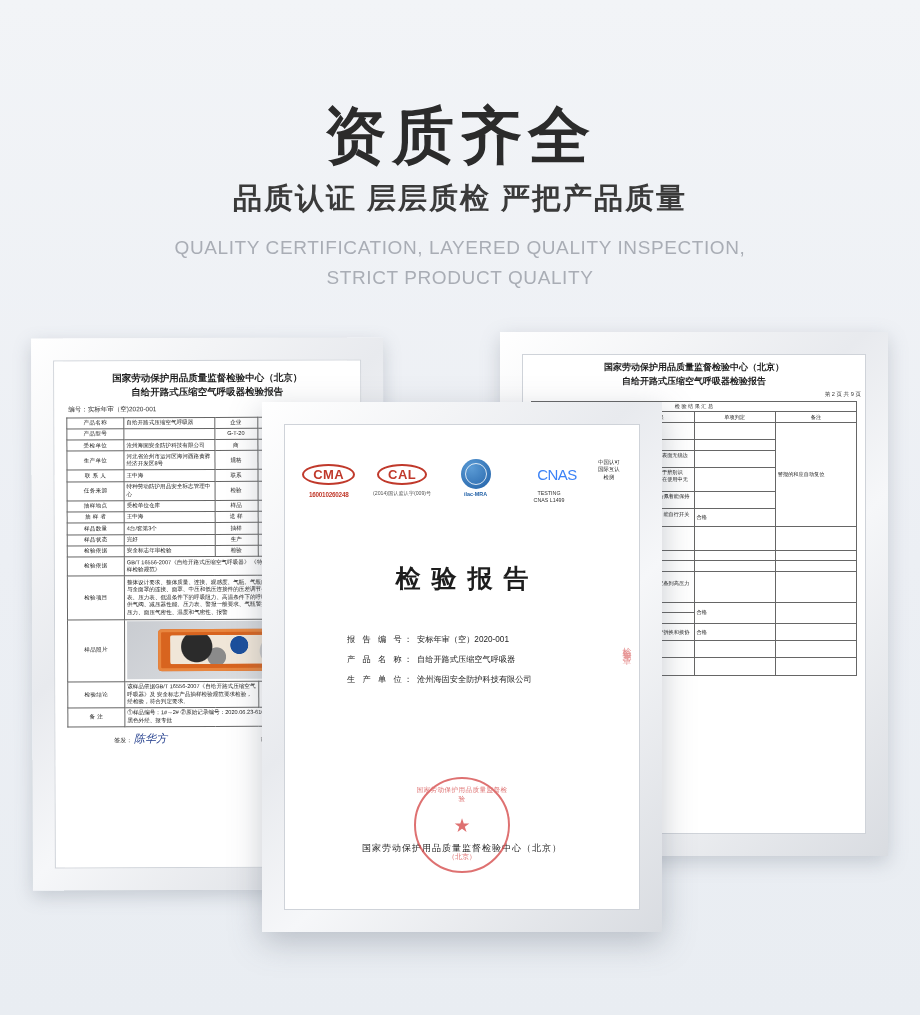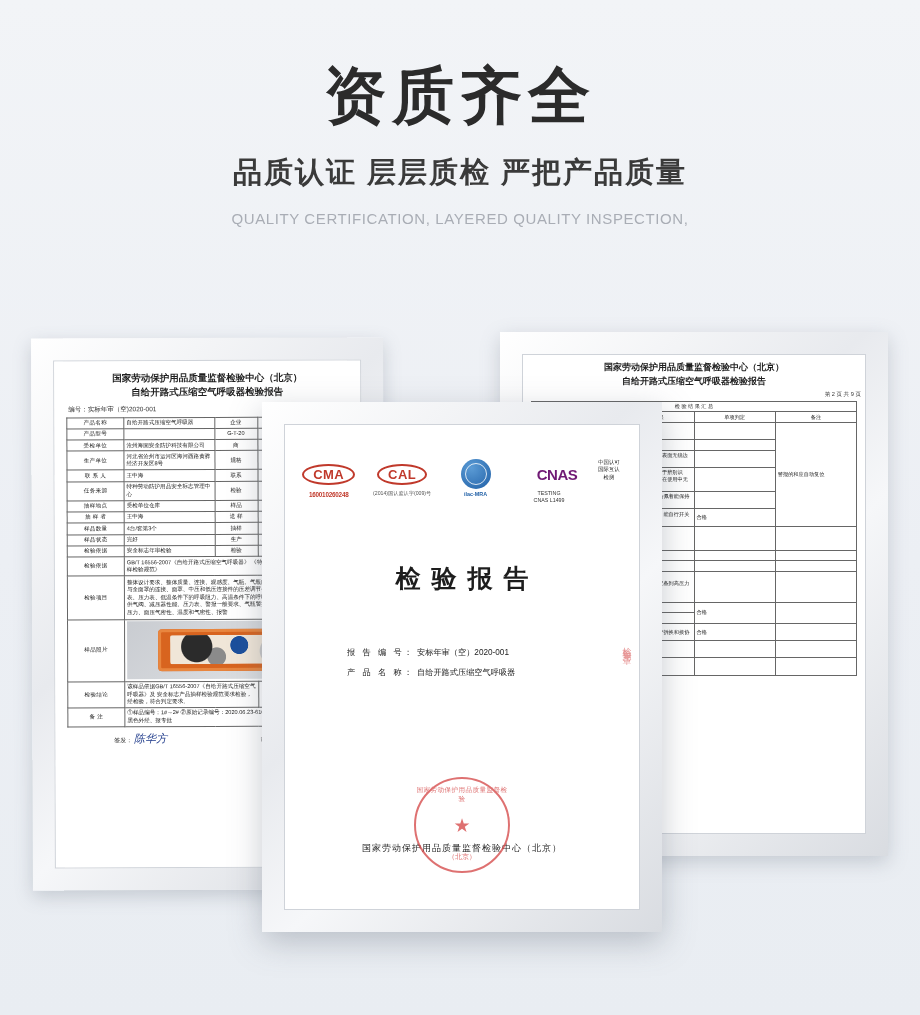--- a/index.html
+++ b/index.html
@@ -29,31 +29,32 @@
     left: 0;
     width: 920px;
     text-align: center;
   }
   .hd-title {
     font-size: 62px;
     font-weight: bold;
     color: #2b2b2b;
     letter-spacing: 6px;
     line-height: 1.15;
+    margin-top: 40px;
   }
   .hd-sub {
-    margin-top: 22px;
+    margin-top: 8px;
     font-size: 29px;
     font-weight: bold;
     color: #3a3a3a;
     letter-spacing: 2px;
   }
   .hd-en {
     margin-top: 14px;
-    font-size: 15px;
+    font-size: 19px;
     color: #a9adb5;
     letter-spacing: 0.6px;
     line-height: 1.55;
   }
 
   
   .frame {
     position: absolute;
     background: linear-gradient(135deg, #ffffff 0%, #e8eaee 40%, #f6f7f9 60%, #d9dce1 100%);
     box-shadow: 0 6px 18px rgba(100,110,125,0.28);
@@ -199,34 +200,34 @@
     margin: 0 auto;
     position: relative;
   }
   .globe:after {
     content: "";
     position: absolute; inset: 4px;
     border-radius: 50%;
     border: 1px solid rgba(255,255,255,0.8);
   }
   .ilac { font-size: 5.4px; color: #1f5fa6; font-weight: bold; line-height: 1.25; margin-top: 2px; }
-  .cnas { font-size: 15px; font-weight: bold; color: #701a75; letter-spacing: -0.5px; margin-left: 16px; }
+  .cnas { font-size: 15px; font-weight: normal; color: #3b82f6; letter-spacing: -0.5px; margin-left: 16px; }
   .cnas-txt { font-size: 5.3px; color: #333; line-height: 1.3; margin-top: 1px; }
   .cn-txt { font-size: 5.4px; color: #222; line-height: 1.35; }
 
   .rep-title {
     text-align: center;
     font-size: 25px;
     letter-spacing: 11px;
     font-weight: bold;
     color: #1d1d1d;
     margin: 58px 0 10px;
     padding-left: 11px;
   }
-  .rep-fields { margin: 48px 0 0 62px; font-size: 8.2px; color: #1d1d1d; line-height: 2.45; }
+  .rep-fields { margin: 35px 0 0 62px; font-size: 8.2px; color: #1d1d1d; line-height: 2.45; }
   .rep-fields .k { letter-spacing: 2.5px; }
   .rep-foot {
     position: absolute;
     bottom: 54px;
     left: 0; right: 0;
     text-align: center;
     font-size: 9px;
     letter-spacing: 1px;
     color: #1d1d1d;
   }
@@ -268,20 +269,21 @@
 </head>
 <body>
 
 <div class="page">
 
   <div class="header">
     <div class="hd-title">资质齐全</div>
     <div class="hd-sub">品质认证 层层质检 严把产品质量</div>
     <div class="hd-en">
       <div>QUALITY CERTIFICATION, LAYERED QUALITY INSPECTION,</div>
+      <div>STRICT PRODUCT QUALITY</div>
     </div>
   </div>
 
   <div class="frame frame-left">
     <div class="bevel">
       <div class="mat">
         <div class="doc">
           <div class="doc-pad">
             <div class="doc-title">
               <div>国家劳动保护用品质量监督检验中心（北京）</div>
@@ -570,20 +572,24 @@
 
           <div class="rep-fields">
             <div>
               <span class="k">报 告 编 号：</span>
               <span>安标年审（空）2020-001</span>
             </div>
             <div>
               <span class="k">产 品 名 称：</span>
               <span>自给开路式压缩空气呼吸器</span>
             </div>
+            <div>
+              <span class="k">生 产 单 位：</span>
+              <span>沧州海固安全防护科技有限公司</span>
+            </div>
           </div>
 
           <div class="side-stamp">检验专用章</div>
 
           <div class="rep-foot">国家劳动保护用品质量监督检验中心（北京）</div>
 
           <div class="stamp">
             <div class="st-top">国家劳动保护用品质量监督检验</div>
             <div class="star">★</div>
             <div class="st-bot">（北京）</div>

